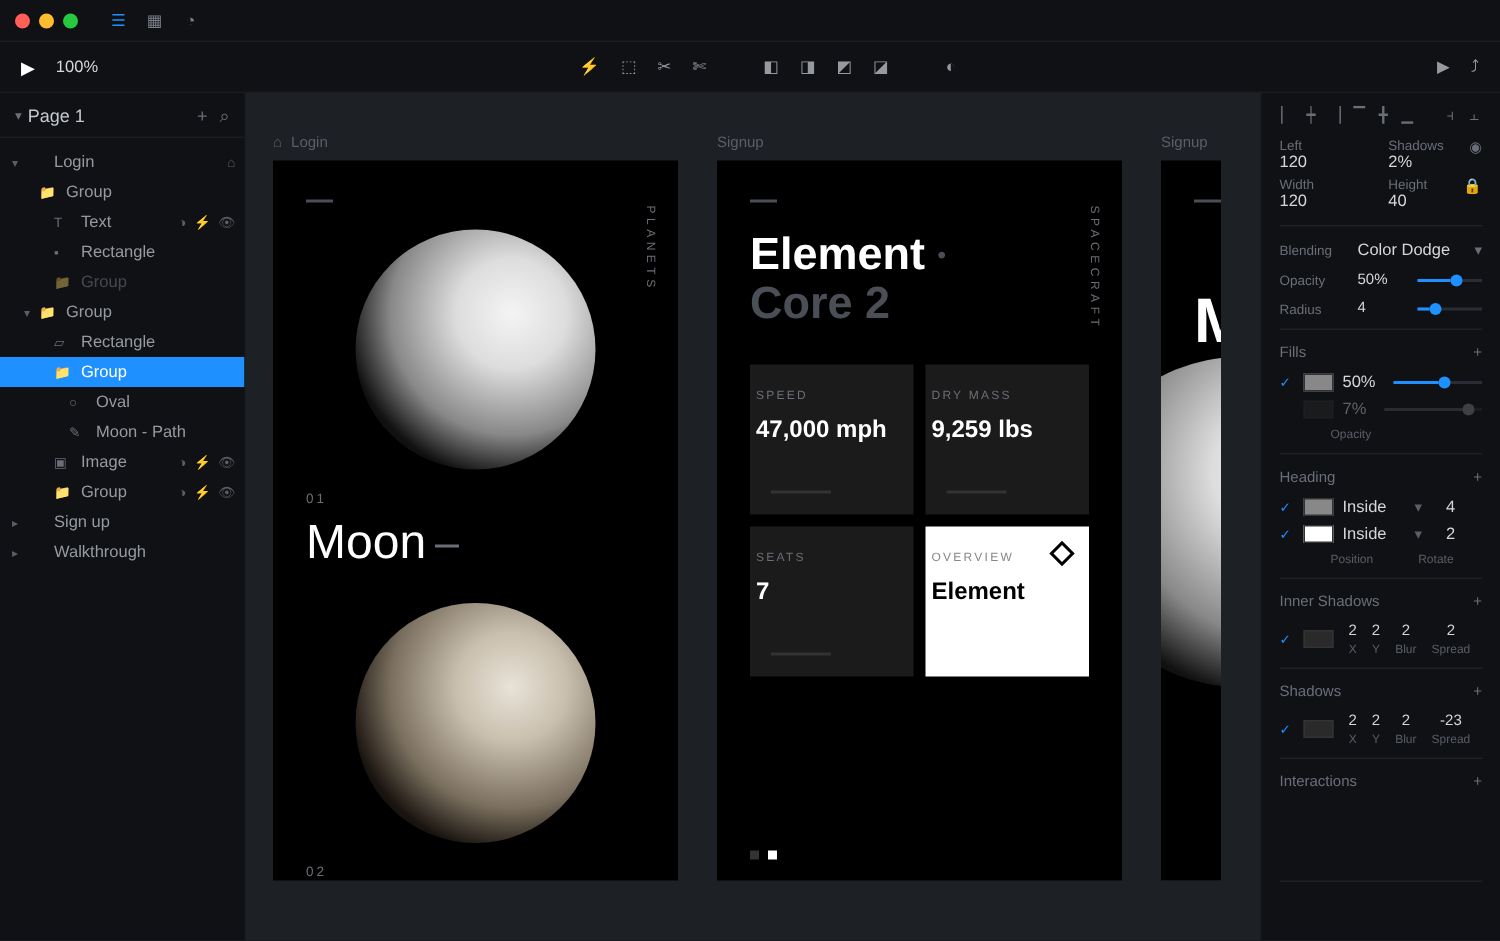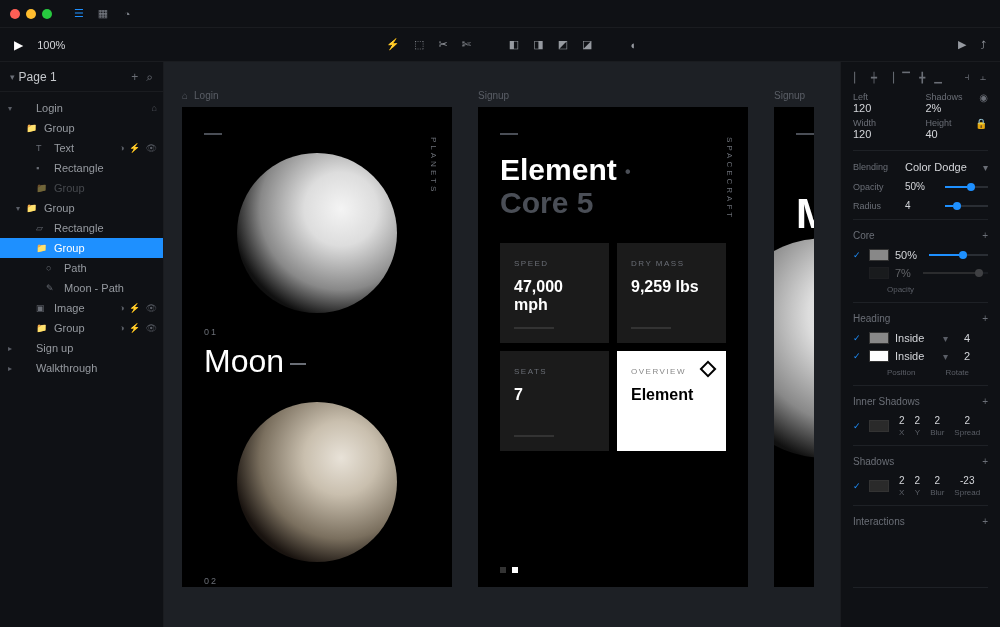--- a/index.html
+++ b/index.html
@@ -39,21 +39,21 @@
 .planet{width:160px;height:160px;border-radius:50%;background:radial-gradient(circle at 65% 35%,#f4f4f4 0%,#ddd 25%,#888 55%,#111 75%,#000 100%);margin:0 auto 14px auto}
 .planet.mars{background:radial-gradient(circle at 65% 35%,#e8e2d8 0%,#c9bfae 25%,#7a6f5e 55%,#1a1410 75%,#000 100%)}
 .pnum{font-size:9px;letter-spacing:2px;color:#6a6e76;margin-bottom:6px}
 .ptitle{font-size:32px;font-weight:400;color:#fff}
 .dash{display:inline-block;width:16px;height:2px;background:#6a6e76;vertical-align:middle;margin-left:6px}
 .minidash{width:18px;height:2px;background:#4a4e56;margin-bottom:18px}
 .el-title{font-size:30px;font-weight:700;color:#fff;line-height:1.1}
 .el-title .muted{color:#4a4e56}
 .el-title .dot{font-size:16px;color:#4a4e56;vertical-align:middle}
 .card-grid{display:grid;grid-template-columns:1fr 1fr;gap:8px;margin-top:24px}
-.card{background:#1b1b1b;padding:16px 14px;height:100px;position:relative}
+.card{background:#1b1b1b;padding:16px 4px;height:100px;position:relative}
 .card.wht{background:#fff;color:#000}
 .card-lbl{font-size:8px;letter-spacing:1.5px;color:#6a6e76;margin-bottom:10px}
 .card.wht .card-lbl{color:#888}
 .card-val{font-size:16px;font-weight:600;color:#fff}
 .card.wht .card-val{color:#000}
 .card-bar{position:absolute;bottom:14px;left:14px;width:40px;height:2px;background:#333}
 .diamond{position:absolute;top:12px;right:12px;width:12px;height:12px;border:2px solid #000;transform:rotate(45deg)}
 .pager{position:absolute;bottom:14px;left:22px;display:flex;gap:6px}
 .pdot{width:6px;height:6px;background:#333}
 .pdot.act{background:#fff}
@@ -191,21 +191,21 @@
             <span class="lbl">Rectangle</span>
           </div>
           <div class="tree-item ind-2 sel">
             <span class="chev"></span>
             <span class="tic">📁</span>
             <span class="lbl">Group</span>
           </div>
           <div class="tree-item ind-3">
             <span class="chev"></span>
             <span class="tic">○</span>
-            <span class="lbl">Path</span>
+            <span class="lbl">Oval</span>
           </div>
           <div class="tree-item ind-3">
             <span class="chev"></span>
             <span class="tic">✎</span>
             <span class="lbl">Moon - Path</span>
           </div>
           <div class="tree-item ind-2">
             <span class="chev"></span>
             <span class="tic">▣</span>
             <span class="lbl">Image</span>
@@ -260,21 +260,21 @@
 
 <div class="artboard">
   <div class="ab-label">
               <span>Signup</span>
             </div>
   <div class="ab-body">
     <div class="vtext">SPACECRAFT</div>
     <div class="minidash"></div>
     <div class="el-title">
       <span>Element</span> <span class="dot">•</span><br>
-      <span class="muted">Core 5</span>
+      <span class="muted">Core 2</span>
     </div>
     <div class="card-grid" id="cards">
                 <div class="card">
                   <div class="card-lbl">SPEED</div>
                   <div class="card-val">47,000 mph</div>
                   <div class="card-bar"></div>
                 </div>
                 <div class="card">
                   <div class="card-lbl">DRY MASS</div>
                   <div class="card-val">9,259 lbs</div>
@@ -372,21 +372,21 @@
               <div class="slider-track">
                 <div class="slider-fill" style="width:18%"></div>
                 <div class="slider-thumb" style="left:18%"></div>
               </div>
             </div>
           </div>
   </div>
 
   <div class="sec">
     <div class="sec-hdr">
-            <span>Core</span>
+            <span>Fills</span>
             <span class="plus">+</span>
           </div>
     <div class="fill-row">
             <span class="chk">✓</span>
             <div class="swatch"></div>
             <span class="prop-val">50%</span>
             <div class="slider-track" style="flex:1;margin-left:6px">
               <div class="slider-fill"></div>
               <div class="slider-thumb"></div>
             </div>

